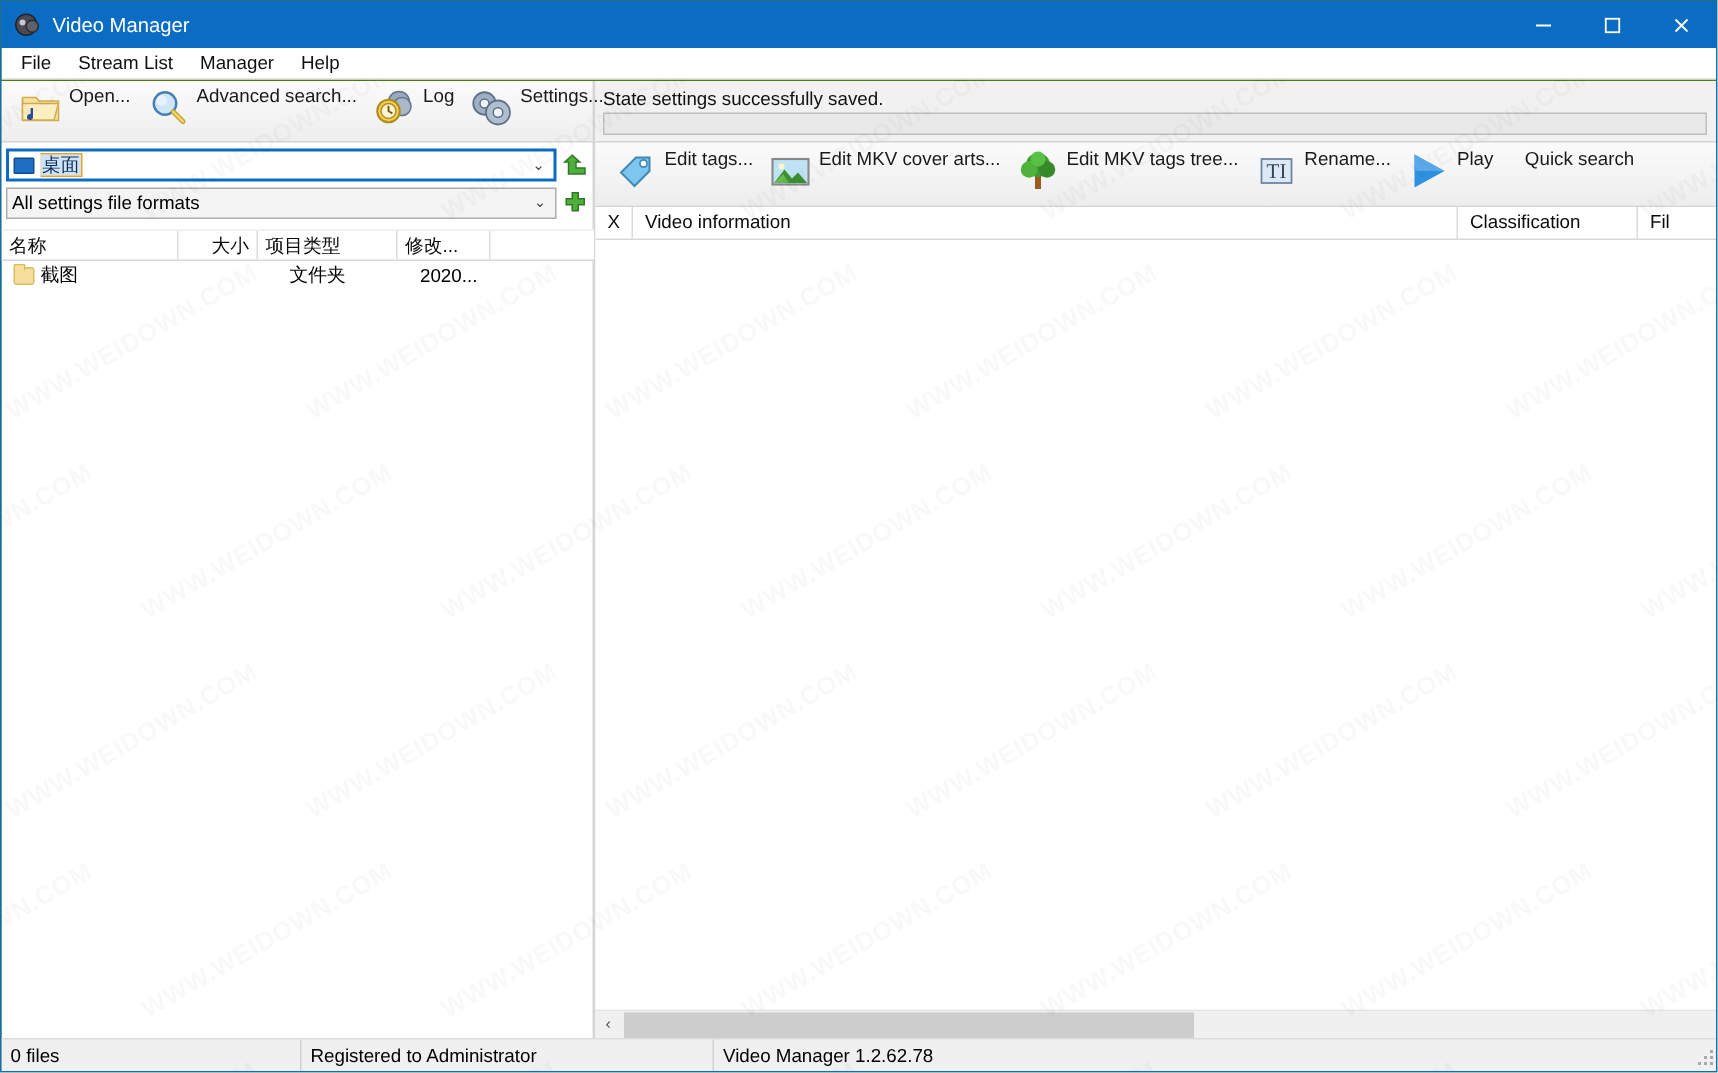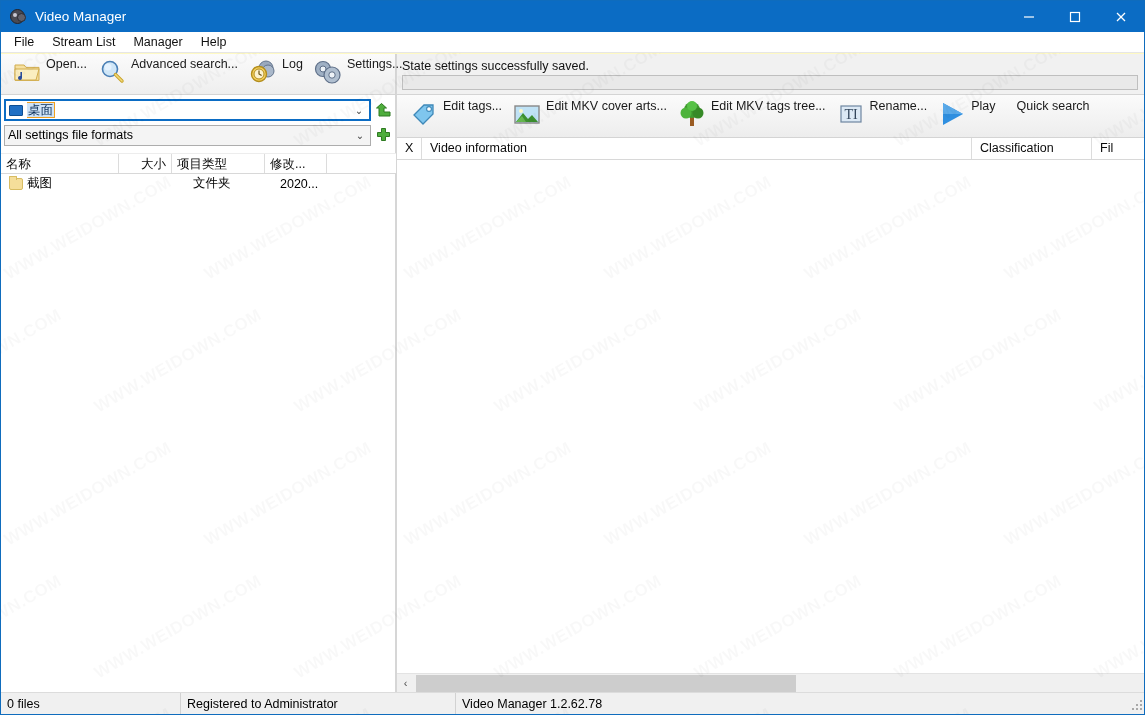--- a/index.html
+++ b/index.html
@@ -8,21 +8,21 @@
     width: 1145px; height: 715px;
     overflow: hidden;
     font-family: "Liberation Sans", "DejaVu Sans", sans-serif;
     font-size: 12px;
     background: #ffffff;
   }
   #app {
     position: relative;
     width: 1145px; height: 715px;
     border: 1px solid #0f6cbd;
-    background: #fef9c3;
+    background: #4d7c0f;
     overflow: hidden;
   }
 
   
   #watermark {
     position: absolute; inset: 0;
     pointer-events: none;
     z-index: 50;
     overflow: hidden;
   }
@@ -512,21 +512,21 @@
           <div class="hs-thumb"></div>
         </div>
 
       </div>
 
       <div style="height:22px;flex:none"></div>
     </div>
   </div>
 
   <div id="statusbar">
-    <div class="sb" style="width:180px">0 files</div>
+    <div class="sb" style="width:200px">0 files</div>
     <div class="sb" style="width:275px">Registered to Administrator</div>
     <div class="sb" style="width:270px;border-right:none">Video Manager 1.2.62.78</div>
     <div class="grip">
       <i style="right:2px;bottom:2px"></i>
         <i style="right:6px;bottom:2px"></i>
         <i style="right:10px;bottom:2px"></i>
       <i style="right:2px;bottom:6px"></i>
         <i style="right:6px;bottom:6px"></i>
       <i style="right:2px;bottom:10px"></i>
     </div>

